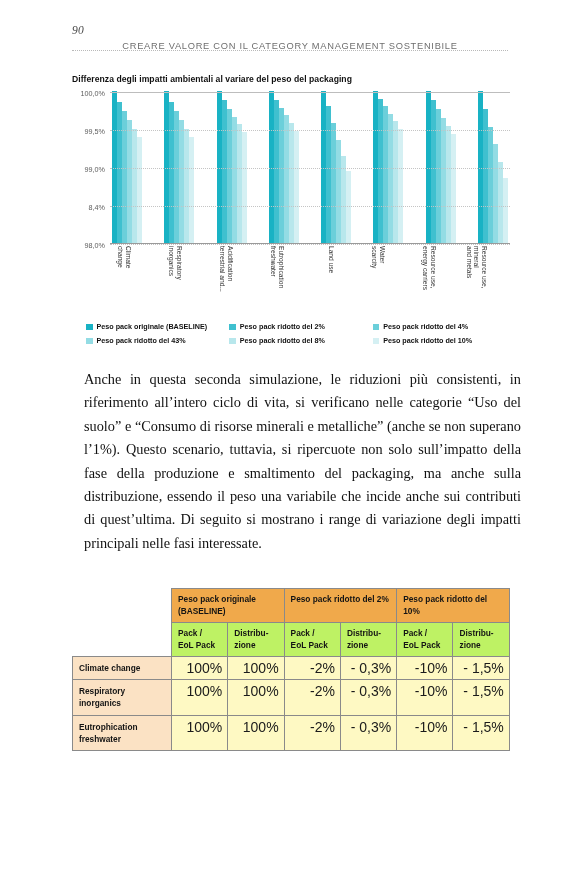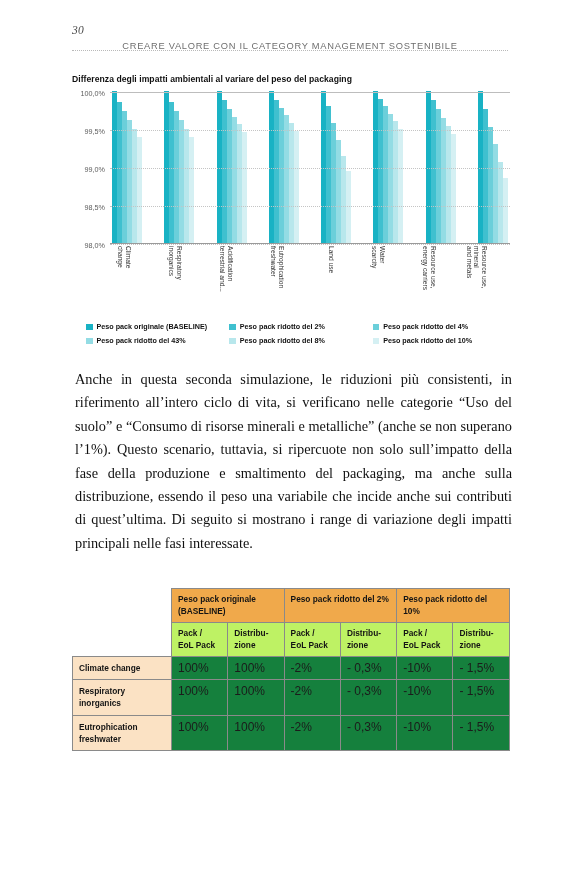--- a/index.html
+++ b/index.html
@@ -98,21 +98,21 @@
   .leg-sw{
     width:6.5px;height:6.5px;margin-top:1.5px;margin-right:4px;flex:none;
   }
   .leg-txt{
     font-family:"Liberation Sans", sans-serif;
     font-weight:bold;font-size:7.2px;color:#111;white-space:nowrap;
   }
 
   
   .body-text{
-    position:absolute;left:75px;top:368px;width:437px;
+    position:absolute;left:84px;top:368px;width:437px;
     font-size:14.3px;line-height:23.4px;
     text-align:justify;
     text-justify:inter-word;
     color:#111;
     hyphens:manual;
   }
 
   
   .tbl-wrap{position:absolute;left:72px;top:588px;width:437px;}
   table{border-collapse:collapse;width:437px;table-layout:fixed;}
@@ -134,35 +134,35 @@
     background:#bef264;
     font-weight:bold;font-size:8.3px;line-height:11.5px;
     color:#141414;text-align:left;
   }
   .rowlab{
     background:#fbe2c4;
     font-weight:bold;font-size:8.3px;line-height:12.2px;
     color:#141414;text-align:left;
   }
   .val{
-    background:#15803d;
-    font-size:12px;line-height:12px;color:#1b1b1b;
-    text-align:left;
+    background:#fef9c3;
+    font-size:14px;line-height:12px;color:#1b1b1b;
+    text-align:right;
     font-weight:normal;
   }
   col.c0{width:99px;}
   col.cv{width:56.3px;}
 </style>
 </head>
 <body>
 
 <div class="page">
 
   <div class="runhead">
-    <div class="folio">30</div>
+    <div class="folio">90</div>
     <div class="runtitle">CREARE VALORE CON IL CATEGORY MANAGEMENT SOSTENIBILE</div>
   </div>
 
   <div class="chart-wrap">
     <div class="chart-title">Differenza degli impatti ambientali al variare del peso del packaging</div>
     <div class="plot-area" id="plot-area">
       <div class="groups" id="groups">
           <div class="group">
             <div class="bar" style="height: 152px; background: rgb(24, 178, 196);"></div>
             <div class="bar" style="height: 141.36px; background: rgb(63, 192, 207);"></div>
@@ -231,21 +231,21 @@
     <div class="gridline solid" style="top: 0px;">
           <div class="ytick">100,0%</div>
         </div>
         <div class="gridline" style="top: 38px;">
           <div class="ytick">99,5%</div>
         </div>
         <div class="gridline" style="top: 76px;">
           <div class="ytick">99,0%</div>
         </div>
         <div class="gridline" style="top: 114px;">
-          <div class="ytick">98,5%</div>
+          <div class="ytick">8,4%</div>
         </div>
         <div class="gridline" style="top: 152px;">
           <div class="ytick">98,0%</div>
         </div>
       </div>
     <div class="cat-labels" id="cat-labels">
         <div class="cat">
           <span>Climate
 change</span>
         </div>

